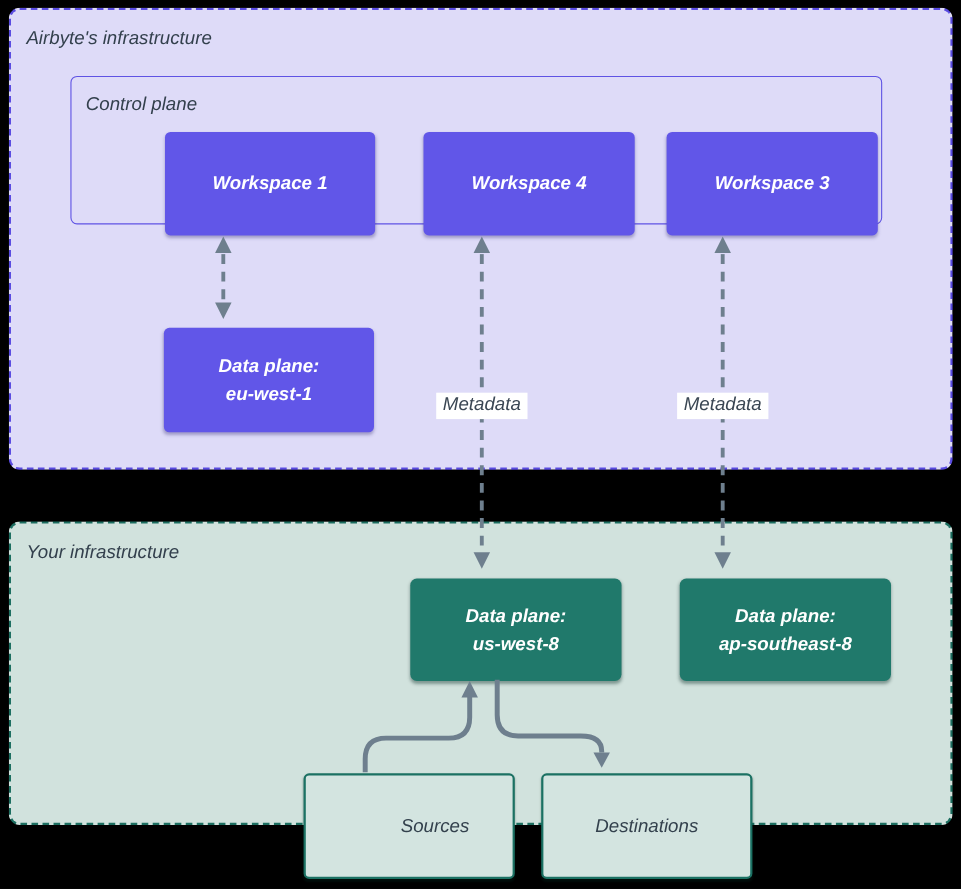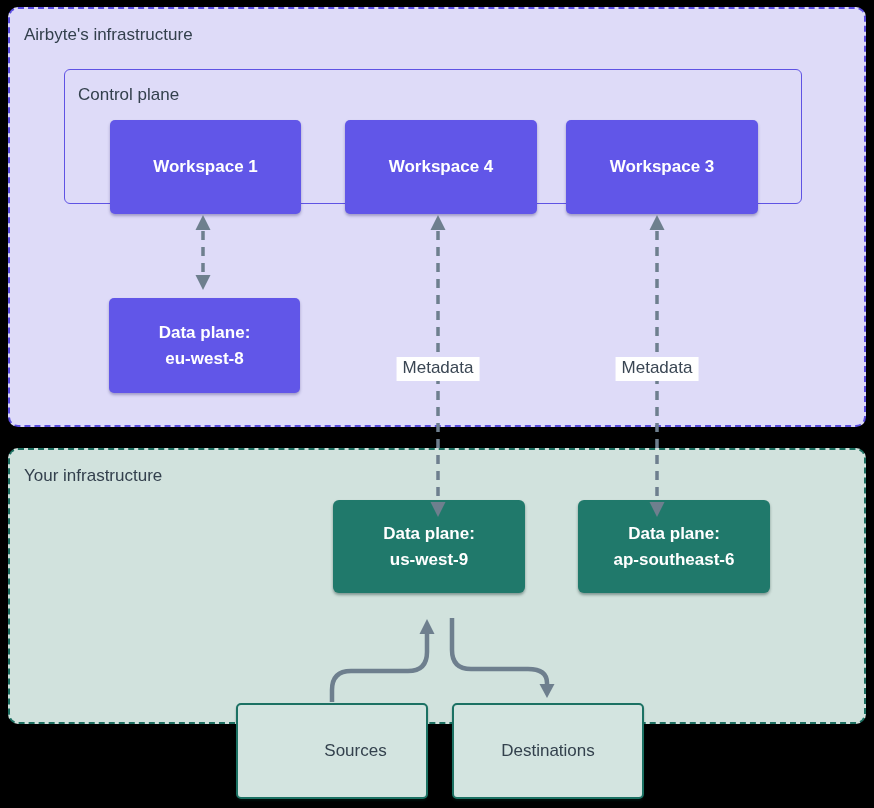--- a/index.html
+++ b/index.html
@@ -4,30 +4,31 @@
 <style>
   html, body { margin: 0; padding: 0; background: #000; }
   * { box-sizing: border-box; }
   .canvas {
     position: relative;
     width: 874px;
     height: 808px;
     background: #000;
     font-family: "Liberation Sans", sans-serif;
     overflow: hidden;
+    font-style: italic;
   }
   
   .section { position: absolute; border-radius: 10px; }
   .section-airbyte {
     left: 8px; top: 7px; width: 858px; height: 420px;
     background: #dedbf8;
     border: 2px dashed #5a4ce1;
   }
   .section-your {
-    left: 8px; top: 448px; width: 858px; height: 276px;
+    left: 8px; top: 474px; width: 858px; height: 276px;
     background: #d1e2dd;
     border: 2px dashed #1d6f61;
   }
   .section-label {
     position: absolute;
     font-size: 17px;
     font-weight: 500;
     color: #33404d;
     white-space: nowrap;
   }
@@ -46,20 +47,21 @@
     position: absolute;
     display: flex;
     flex-direction: column;
     align-items: center;
     justify-content: center;
     text-align: center;
     font-size: 17px;
     font-weight: 700;
     line-height: 26px;
     border-radius: 5px;
+    margin-left: 40px;
   }
   .node-purple {
     background: #6156e8;
     color: #ffffff;
     box-shadow: 0 2px 3px rgba(42, 34, 110, 0.35);
   }
   .node-teal {
     background: #20796b;
     color: #ffffff;
     border-radius: 6px;
@@ -120,34 +122,34 @@
       <div class="node node-purple workspace-2">
         <span>Workspace 4</span>
       </div>
       <div class="node node-purple workspace-3">
         <span>Workspace 3</span>
       </div>
     </div>
 
     <div class="node node-purple dp-eu">
       <span>Data plane:</span>
-      <span>eu-west-8</span>
+      <span>eu-west-1</span>
     </div>
   </div>
 
   <div class="section section-your">
     <div class="section-label label-your">Your infrastructure</div>
 
     <div class="node node-teal dp-us">
       <span>Data plane:</span>
-      <span>us-west-9</span>
+      <span>us-west-8</span>
     </div>
     <div class="node node-teal dp-ap">
       <span>Data plane:</span>
-      <span>ap-southeast-6</span>
+      <span>ap-southeast-8</span>
     </div>
   </div>
 
   <div class="node node-outline box-sources">
     <span>Sources</span>
   </div>
   <div class="node node-outline box-destinations">
     <span>Destinations</span>
   </div>
 

